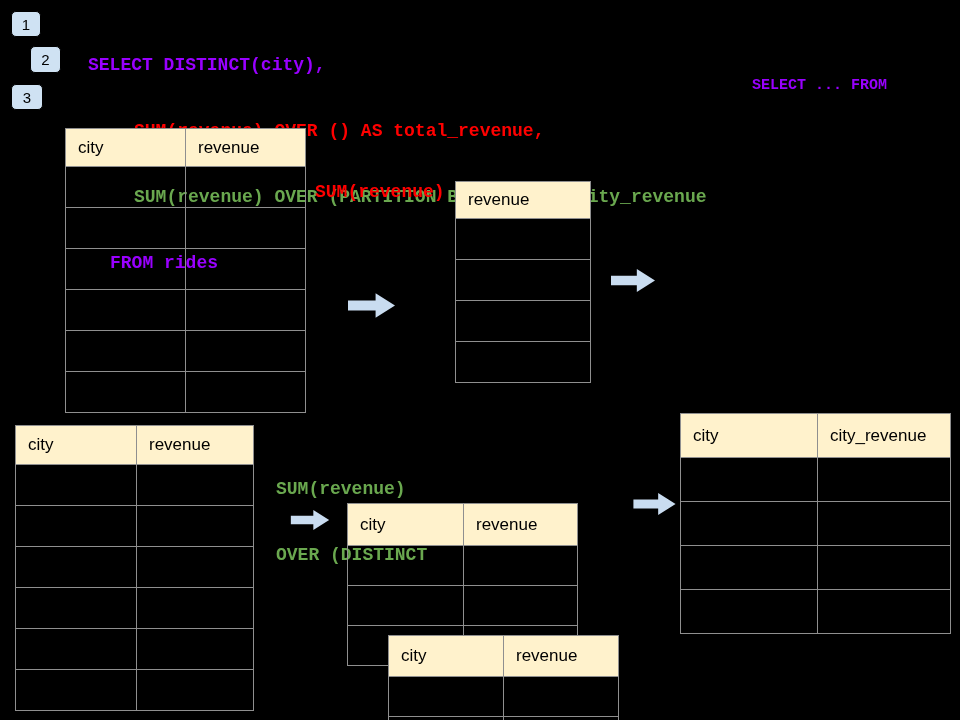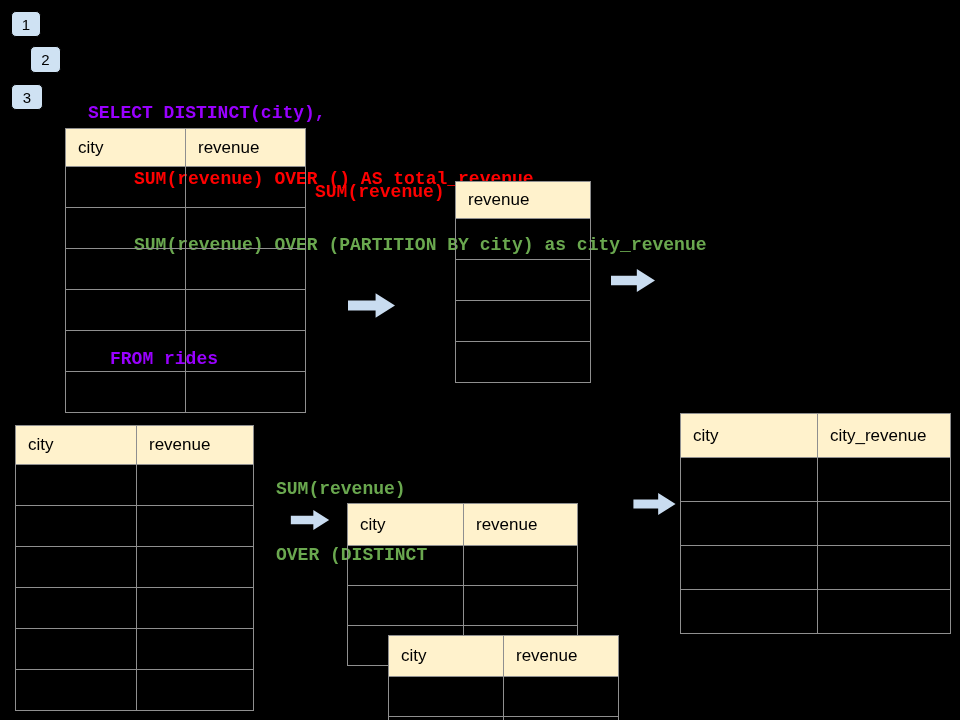--- a/index.html
+++ b/index.html
@@ -10,21 +10,21 @@
     overflow: hidden;
     font-family: "Liberation Sans", sans-serif;
   }
 
   
   .mono {
     font-family: "Liberation Mono", monospace;
     font-weight: bold;
     white-space: pre;
   }
-  .c-purple { color: #9900ff; margin-top: 48px; }
+  .c-purple { color: #9900ff; }
   .c-red    { color: #ff0000; }
   .c-green  { color: #6aa84f; }
 
   .code-block {
     position: absolute;
     left: 88px;
     top: 10px;
     font-size: 18px;
     line-height: 22px;
   }
@@ -135,20 +135,21 @@
 <div class="badge" id="badge-3">3</div>
 
 <div class="code-block mono">
   <div class="code-line c-purple">SELECT DISTINCT(city),</div>
   <div class="code-line c-red ind4">SUM(revenue) OVER () AS total_revenue,</div>
   <div class="code-line c-green ind4">SUM(revenue) OVER (PARTITION BY city) as city_revenue</div>
   <div class="code-line c-purple ind2">FROM rides</div>
 </div>
 
 <div class="side-note mono c-purple">
+  <div>SELECT ... FROM</div>
 </div>
 
 <div class="label-total mono c-red">
   <div>SUM(revenue)</div>
 </div>
 
 <div class="label-partition mono c-green">
   <div>SUM(revenue)</div>
   <div>OVER (DISTINCT</div>
 </div>

